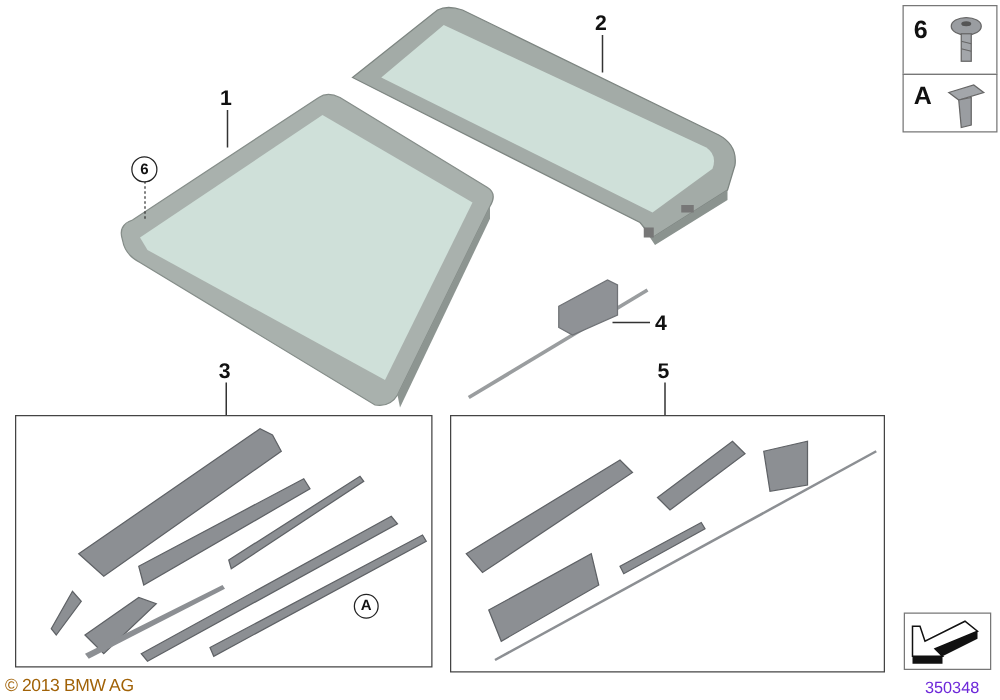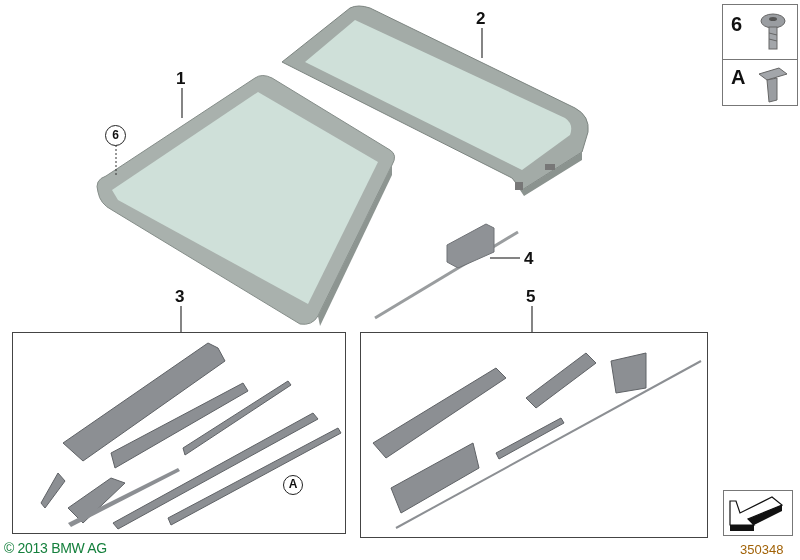--- a/index.html
+++ b/index.html
@@ -3,22 +3,22 @@
 <meta charset="utf-8">
 <style>
   html, body { margin:0; padding:0; background:#ffffff; }
   body { width:800px; height:560px; position:relative; overflow:hidden; font-family:"Liberation Sans", sans-serif; }
   .abs { position:absolute; }
   .callout { position:absolute; font-weight:bold; font-size:17px; color:#111; line-height:1; }
   .box { position:absolute; border:1.5px solid #444; box-sizing:border-box; background:#fff; }
   .legend { position:absolute; left:722px; width:76px; border:1px solid #777; box-sizing:border-box; background:#fff; }
   .legend-key { position:absolute; font-weight:bold; font-size:20px; color:#111; }
   .circle-label { position:absolute; border:1.5px solid #222; border-radius:50%; box-sizing:border-box; font-weight:bold; font-size:12px; text-align:center; color:#111; background:#fff; }
-  .footer { position:absolute; font-size:14px; color:#15803d; letter-spacing:-0.3px; }
-  .docnum { position:absolute; font-size:13px; color:#a16207; }
+  .footer { position:absolute; font-size:14px; color:#a16207; letter-spacing:-0.3px; }
+  .docnum { position:absolute; font-size:13px; color:#6d28d9; }
   svg { position:absolute; left:0; top:0; }
 </style>
 </head>
 <body>
 
 <svg width="800" height="560" viewBox="0 0 800 560">
 
   <g>
     <path d="M282,62 L350,8 Q358,4 370,8 L575,108 Q590,116 588,132 L582,152 L522,190 L512,178 Z" fill="#a3aba7" stroke="#7d8581" stroke-width="1"></path>
     <path d="M305,62 L355,20 L565,118 Q574,124 570,135 L522,170 Z" fill="#cfe0d9"></path>

